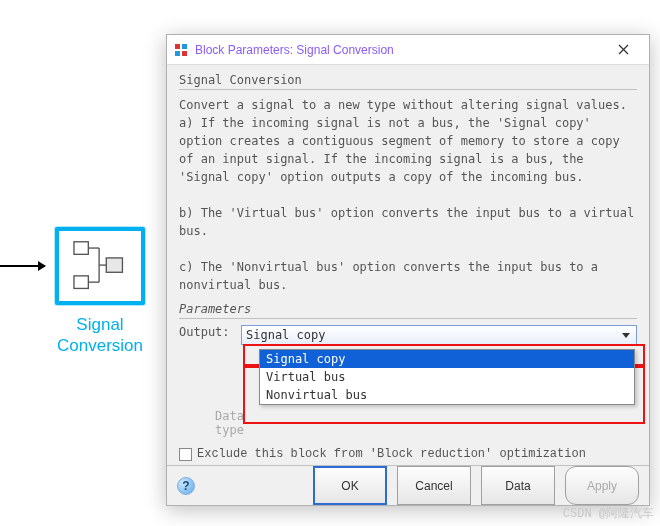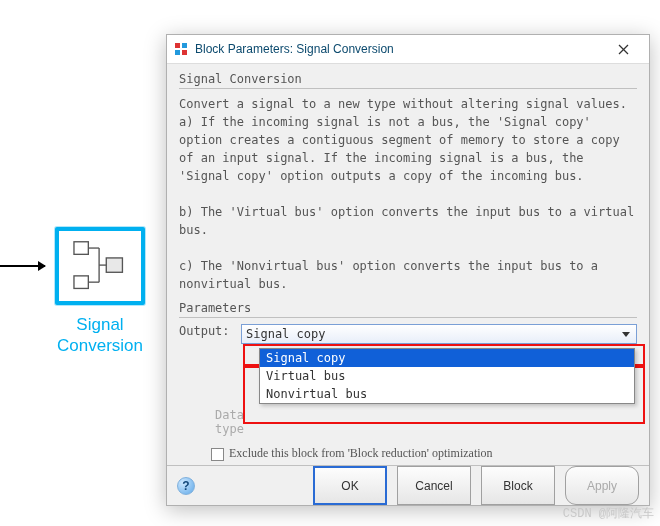--- a/index.html
+++ b/index.html
@@ -72,21 +72,21 @@
       align-items: center;
       padding: 0 6px;
     }
     .titlebar-icon {
       width: 16px; height: 16px;
       margin-right: 6px;
       display: flex;
       align-items: center;
       justify-content: center;
     }
-    .titlebar-text { flex: 1; font-size: 12px; color: #0c4a6e; }
+    .titlebar-text { flex: 1; font-size: 12px; color: #8b5cf6; }
     .close-btn {
       width: 40px; height: 24px;
       display: flex; align-items: center; justify-content: center;
       font-size: 14px;
     }
     .dialog-body {
       flex: 1;
       padding: 8px 12px 4px 12px;
       display: flex;
       flex-direction: column;
@@ -103,21 +103,21 @@
       background: #c0c0c0;
       margin-bottom: 6px;
     }
     .desc {
       font-family: "SimSun", monospace;
       font-size: 12px;
       color: #555;
       line-height: 1.5;
       white-space: pre-wrap;
     }
-    .section-params .section-title { margin-top: 8px; }
+    .section-params .section-title { margin-top: 8px; font-style: italic; }
     .param-row {
       display: flex;
       margin-top: 6px;
       font-family: "SimSun", monospace;
       color: #555;
     }
     .param-label { width: 62px; }
     .combo {
       flex: 1;
       height: 20px;
@@ -163,24 +163,23 @@
     }
     .dropdown-item.selected {
       background: #1060d8;
       color: #fff;
     }
     .datatype-row { margin-top: 64px; color: #aaa; margin-left: 36px; }
     .checkbox-row {
       margin-top: 10px;
       display: flex;
       align-items: flex-end;
-      font-family: Liberation Serif, serif;
+      font-family: Liberation Mono, monospace;
       color: #555;
       font-size: 12px;
-      margin-left: 32px;
     }
     .checkbox-box {
       width: 13px; height: 13px;
       border: 1px solid #888;
       background: #fff;
       margin-right: 5px;
     }
     .button-bar {
       height: 40px;
       border-top: 1px solid #c0c0c0;
@@ -299,21 +298,21 @@
         <div class="checkbox-box"></div>
         <span>Exclude this block from 'Block reduction' optimization</span>
       </div>
     </div>
   </div>
 
   <div class="button-bar">
     <div class="help-icon">?</div>
     <div class="btn default">OK</div>
     <div class="btn">Cancel</div>
-    <div class="btn">Block</div>
+    <div class="btn">Data</div>
     <div class="btn disabled">Apply</div>
   </div>
 </div>
 
 <div class="red-highlight red-1"></div>
 <div class="red-highlight red-2"></div>
 
 <div class="watermark">CSDN @阿隆汽车</div>
 
 </body></html>

